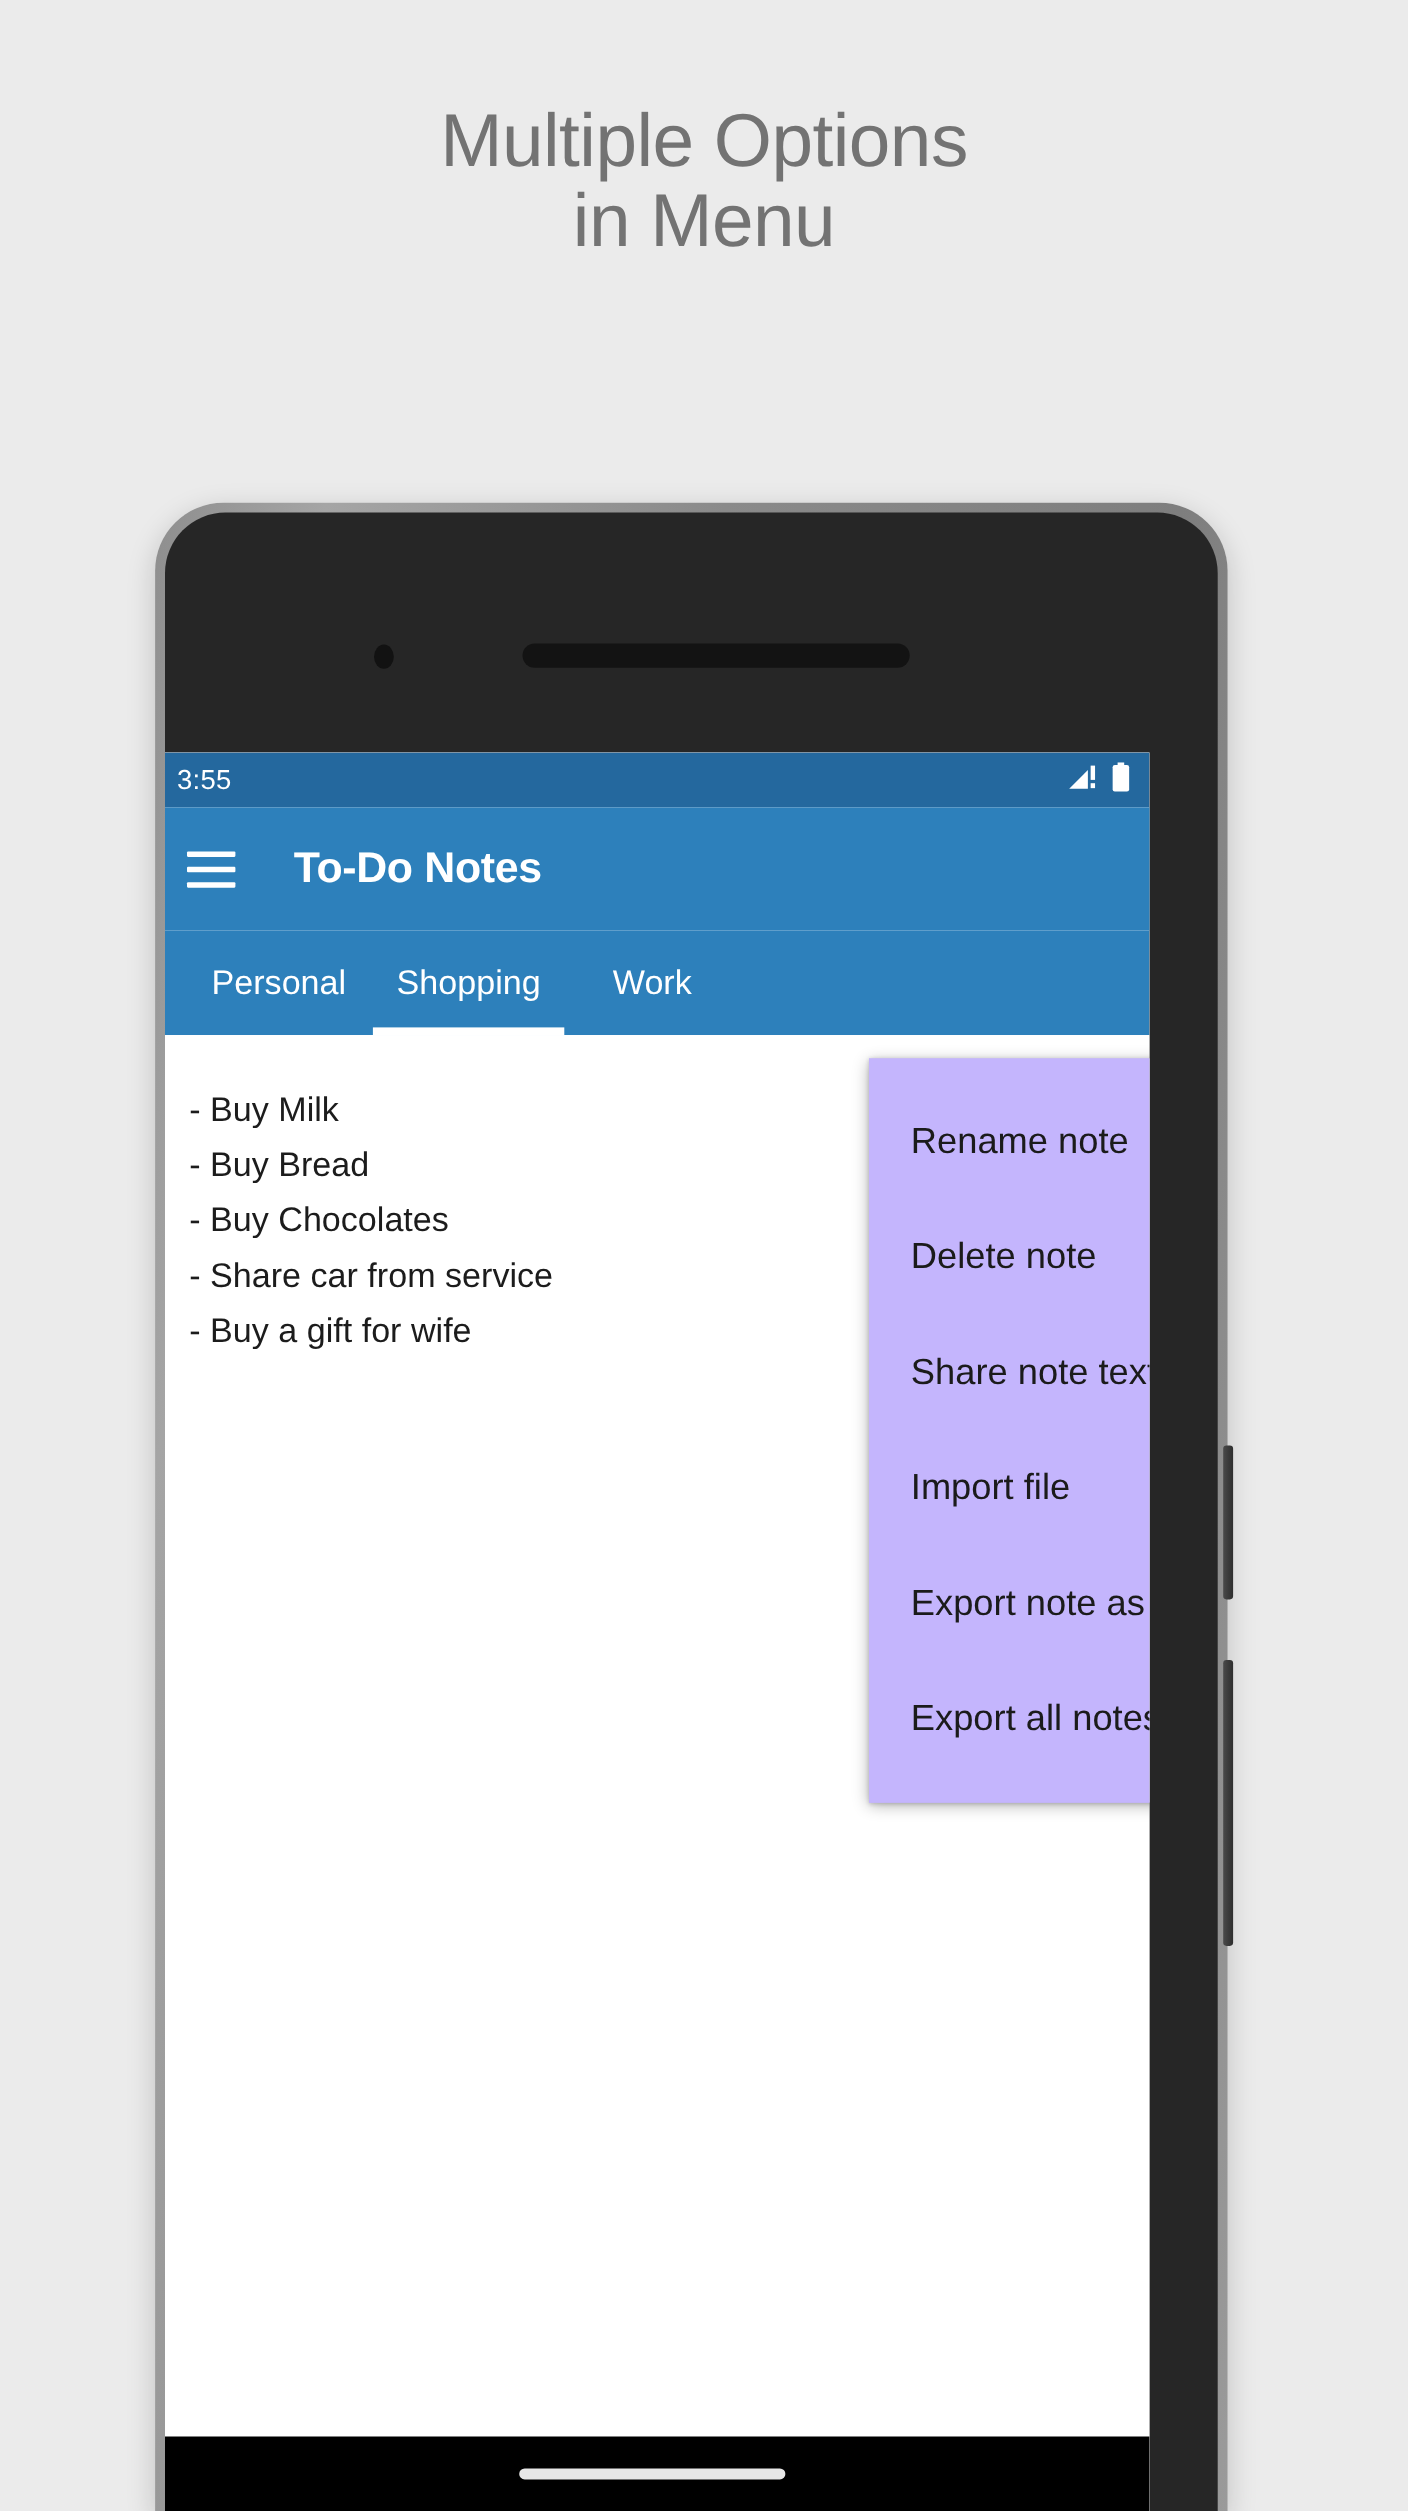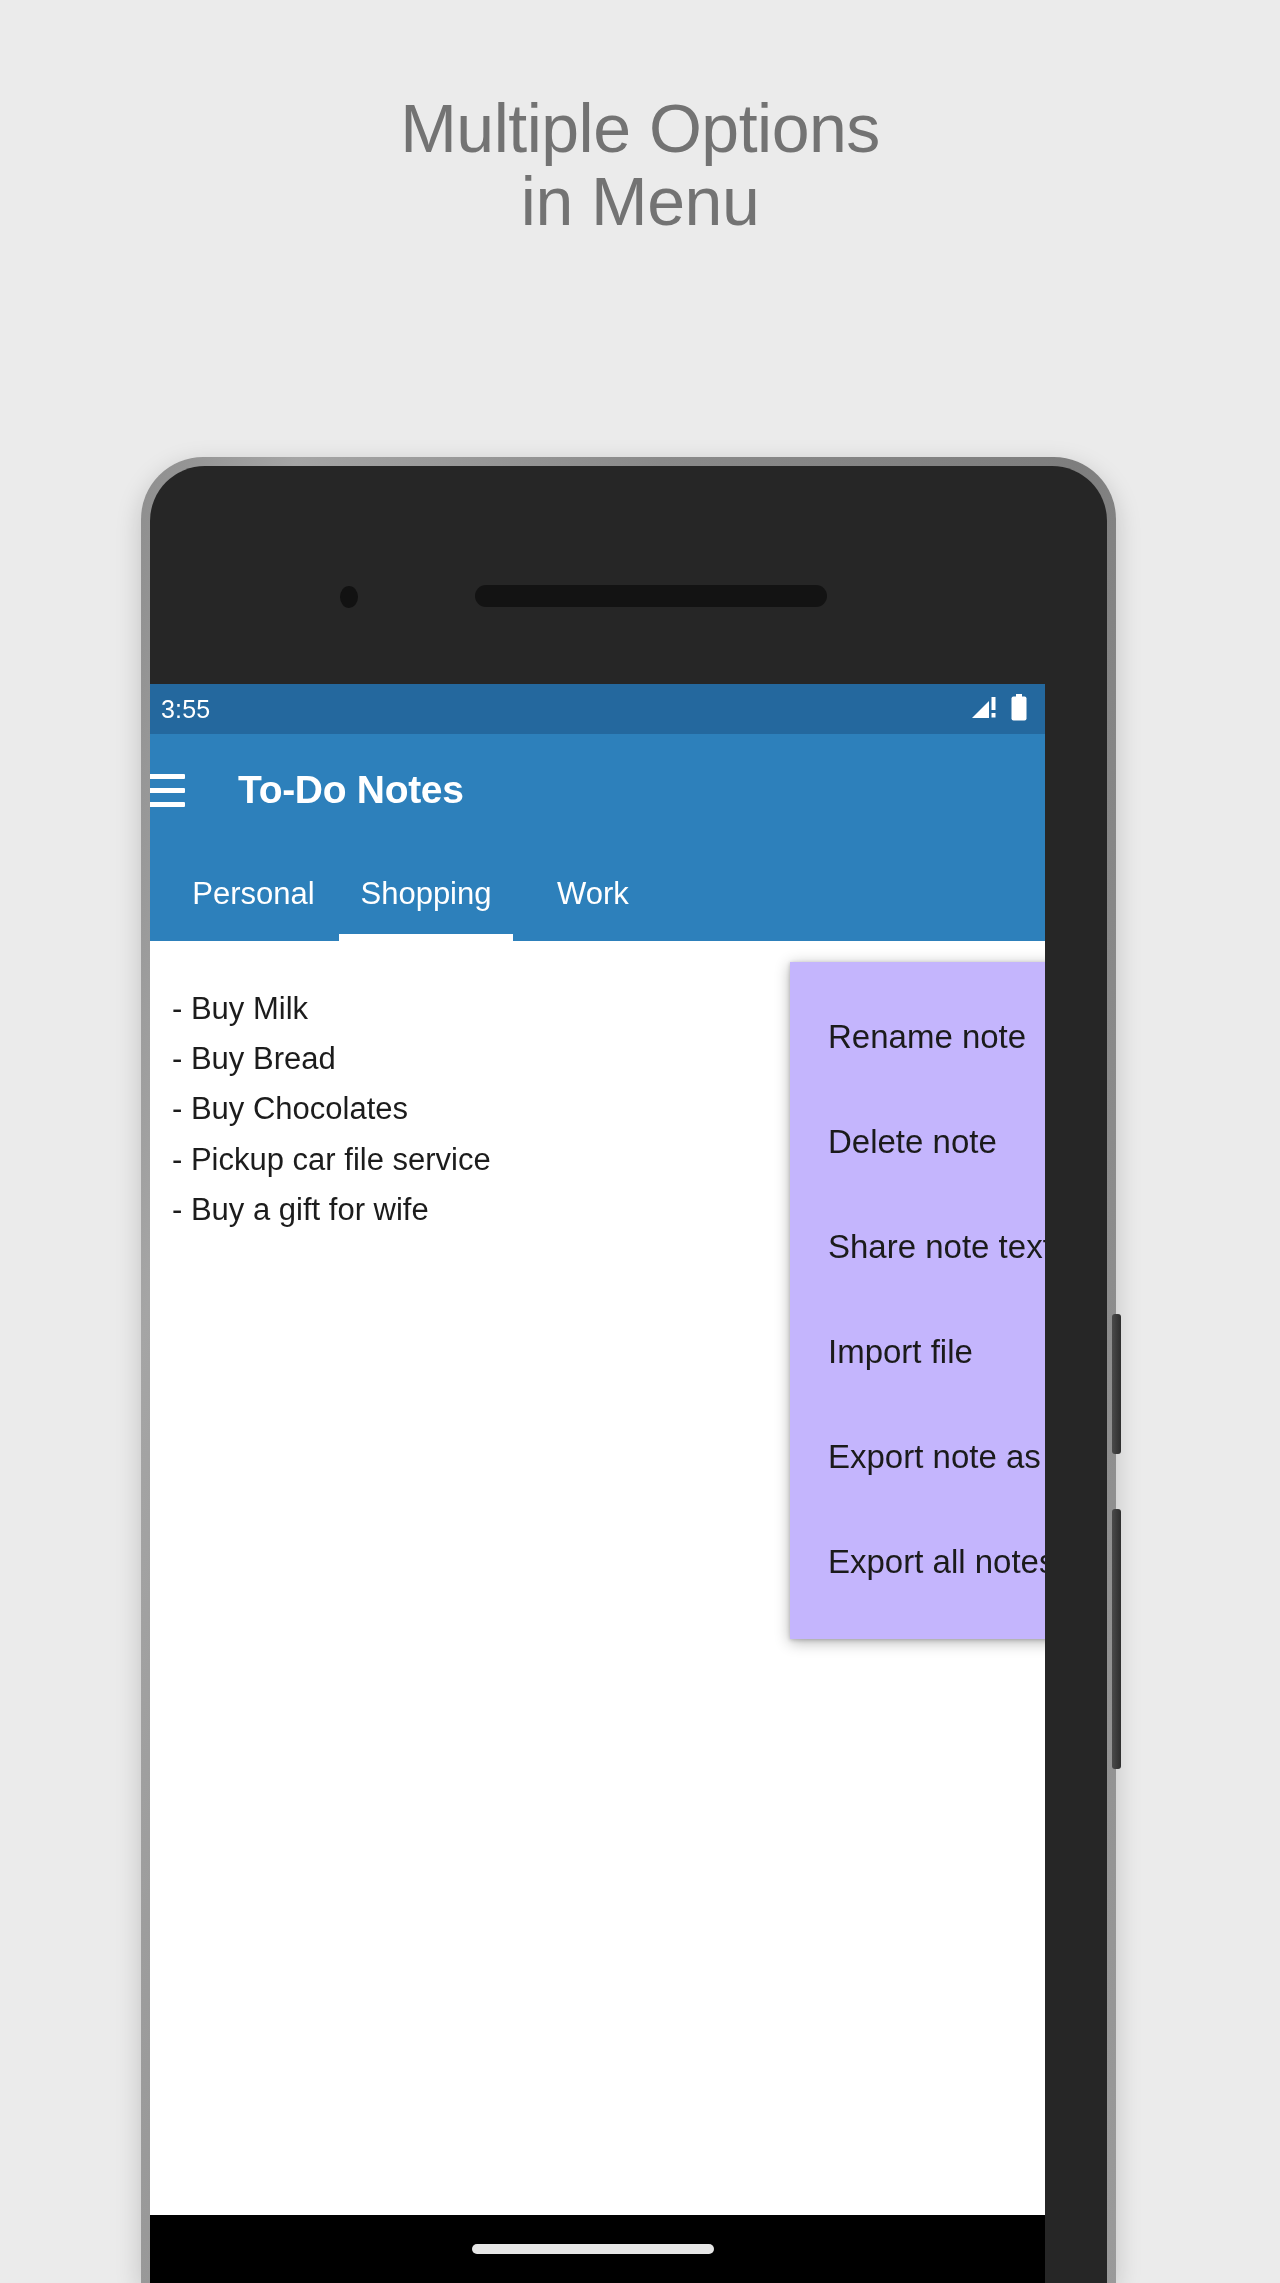--- a/index.html
+++ b/index.html
@@ -145,20 +145,21 @@
   
   .app-bar {
     position: absolute;
     left: 0;
     top: 50px;
     width: 1012px;
     height: 112px;
     background: #2d80bb;
     display: flex;
     align-items: center;
+    padding-left: 29px;
   }
   .hamburger {
     width: 44px;
     height: 33px;
     display: flex;
     flex-direction: column;
     justify-content: space-between;
     cursor: pointer;
   }
   .hamburger span {
@@ -333,21 +334,21 @@
             <div class="tab">
               <span>Work</span>
 
             </div>
           </div>
 
           <div class="note-body">
             <div class="note-line">- Buy Milk</div>
             <div class="note-line">- Buy Bread</div>
             <div class="note-line">- Buy Chocolates</div>
-            <div class="note-line">- Pickup car file service</div>
+            <div class="note-line">- Share car from service</div>
             <div class="note-line">- Buy a gift for wife</div>
           </div>
 
           <div class="popup-menu">
             <div class="menu-item">Rename note</div>
             <div class="menu-item">Delete note</div>
             <div class="menu-item">Share note text</div>
             <div class="menu-item">Import file</div>
             <div class="menu-item">Export note as file</div>
             <div class="menu-item">Export all notes as file</div>

